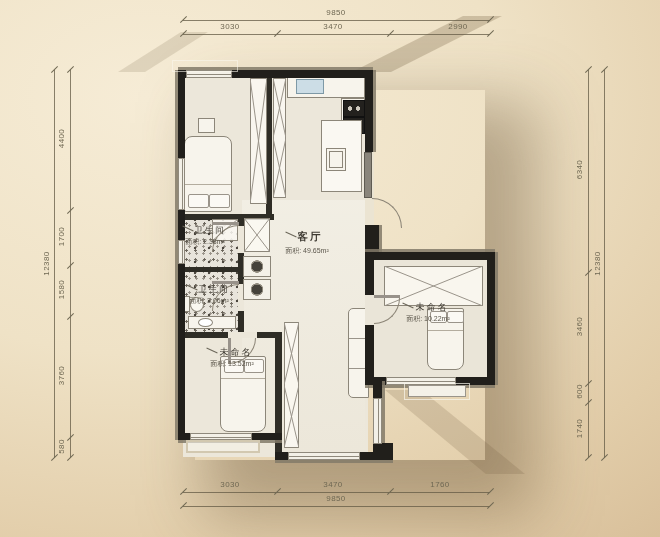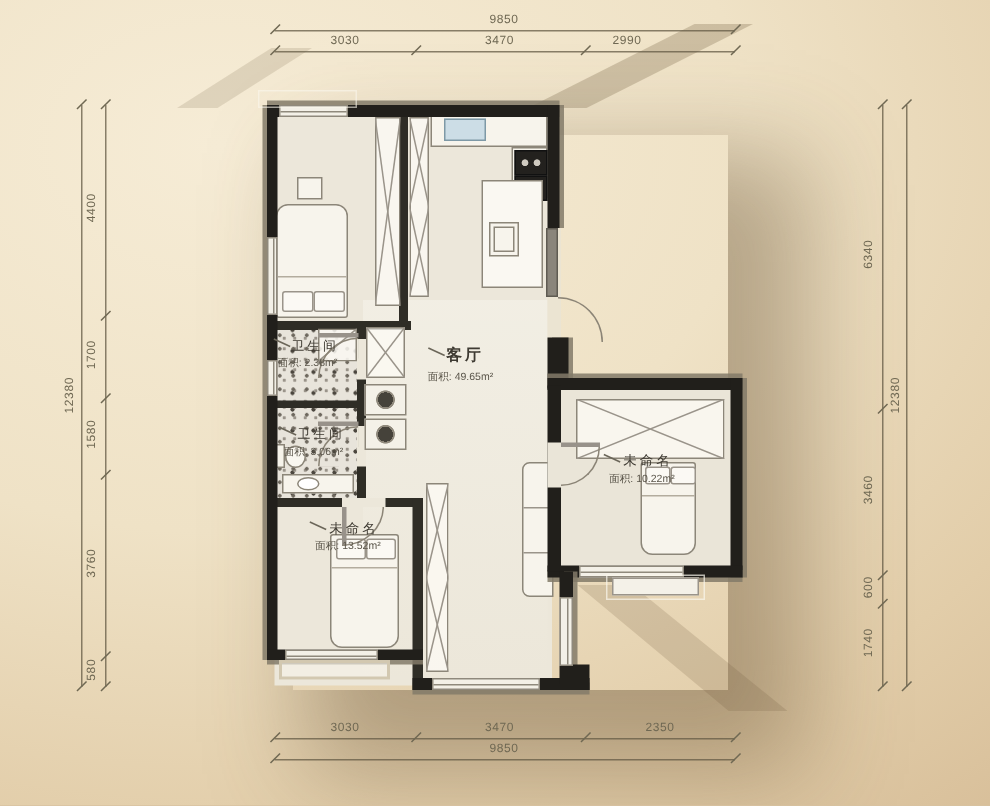--- a/index.html
+++ b/index.html
@@ -210,30 +210,30 @@
   <div class="rname" style="left:432px;top:301px;">未命名</div>
   <div class="rarea" style="left:428px;top:314px;">面积: 10.22m²</div>
 
   <div class="dimline" style="left:183px;top:20px;width:307px;height:1px;"></div>
   <div class="dimlabel" style="left:301px;top:8px;">9850</div>
   <div class="tick" style="left:179px;top:19px;"></div>
   <div class="tick" style="left:486px;top:19px;"></div>
   <div class="dimline" style="left:183px;top:34px;width:307px;height:1px;"></div>
   <div class="dimlabel" style="left:195px;top:22px;">3030</div>
   <div class="dimlabel" style="left:298px;top:22px;">3470</div>
-  <div class="dimlabel" style="left:383px;top:22px;">2990</div>
+  <div class="dimlabel" style="left:423px;top:22px;">2990</div>
   <div class="tick" style="left:179px;top:33px;"></div>
   <div class="tick" style="left:273px;top:33px;"></div>
   <div class="tick" style="left:386px;top:33px;"></div>
   <div class="tick" style="left:486px;top:33px;"></div>
 
   <div class="dimline" style="left:183px;top:492px;width:307px;height:1px;"></div>
   <div class="dimlabel" style="left:195px;top:480px;">3030</div>
   <div class="dimlabel" style="left:298px;top:480px;">3470</div>
-  <div class="dimlabel" style="left:405px;top:480px;">2350</div>
+  <div class="dimlabel" style="left:405px;top:480px;">1760</div>
   <div class="tick" style="left:179px;top:491px;"></div>
   <div class="tick" style="left:273px;top:491px;"></div>
   <div class="tick" style="left:386px;top:491px;"></div>
   <div class="tick" style="left:486px;top:491px;"></div>
   <div class="dimline" style="left:183px;top:506px;width:307px;height:1px;"></div>
   <div class="dimlabel" style="left:301px;top:494px;">9850</div>
   <div class="tick" style="left:179px;top:505px;"></div>
   <div class="tick" style="left:486px;top:505px;"></div>
 
   <div class="dimline" style="left:54px;top:70px;width:1px;height:388px;"></div>

